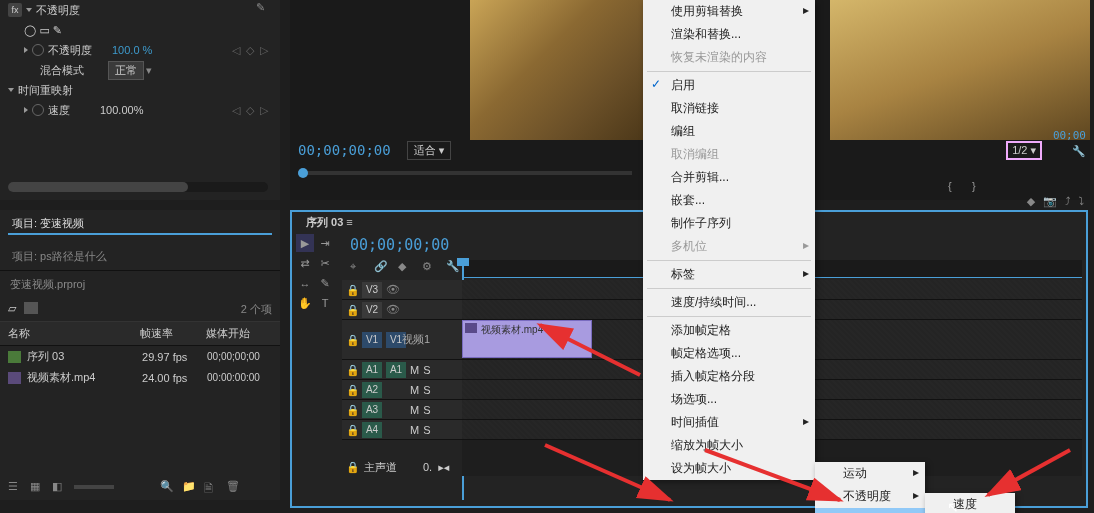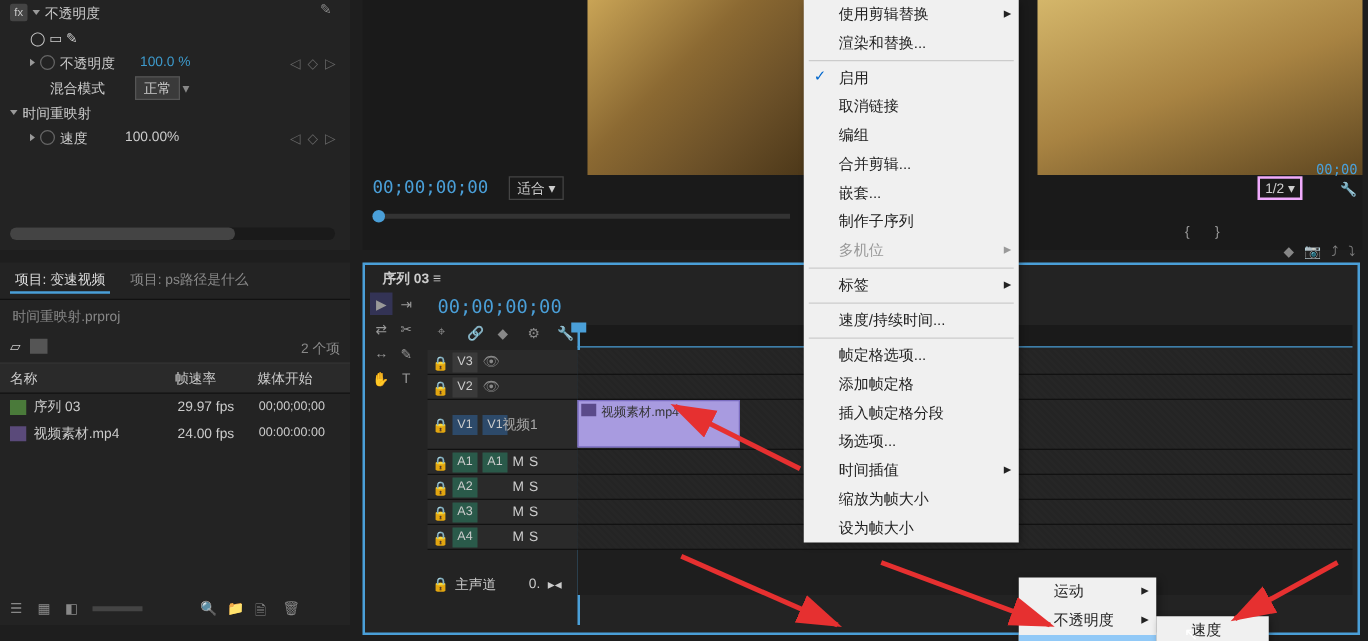--- a/index.html
+++ b/index.html
@@ -32,21 +32,21 @@
 .fit-select { color:#ccc; padding:1px 6px; border:1px solid #444; margin-left:8px; }
 .monitor-slider { position:absolute; left:0; bottom:20px; width:350px; height:14px; padding:0 8px; }
 .slider-track { width:100%; height:4px; background:#333; position:relative; top:5px; }
 .slider-head { position:absolute; left:8px; top:2px; width:10px; height:10px; background:#4a9fd8; border-radius:50%; }
 .transport { position:absolute; bottom:2px; right:100px; display:flex; gap:6px; }
 .transport-btn { width:18px; height:18px; color:#999; }
 .zoom-sel { position:absolute; right:48px; bottom:40px; color:#ccc; padding:1px 4px; border:2px solid #f0abfc; }
 
 
 .project-panel { position:absolute; left:0; top:210px; width:280px; height:290px; background:#232323; }
-.project-tabs { display:flex; gap:12px; padding:4px 8px; border-bottom:1px solid #111; }
+.project-tabs { display:flex; gap:12px; padding:4px 8px; border-bottom:1px solid #111;flex-direction:column; }
 .project-tab { color:#888; padding:2px 4px; }
 .project-tab.active { color:#ddd; border-bottom:2px solid #4a9fd8; }
 .project-name { padding:6px 10px; color:#888; }
 .project-bar { display:flex; padding:4px 8px; gap:8px; }
 .bin-icon { width:14px; height:12px; background:#555; }
 .item-count { margin-left:auto; color:#888; }
 .project-header { display:flex; padding:4px 8px; border-top:1px solid #333; border-bottom:1px solid #111; background:#2a2a2a; }
 .col-name { width:140px; }
 .col-fps { width:70px; }
 .col-start { width:70px; }
@@ -184,21 +184,21 @@
   <span>📷</span>
   <span>⤴</span>
   <span>⤵</span>
 </div>
 
 <div class="project-panel">
   <div class="project-tabs">
     <span class="project-tab active">项目: 变速视频</span>
     <span class="project-tab">项目: ps路径是什么</span>
   </div>
-  <div class="project-name">时间重映射.prproj</div>
+  <div class="project-name">变速视频.prproj</div>
   <div class="project-bar">
     <span>▱</span>
     <span class="bin-icon"></span>
     <span class="item-count">2 个项</span>
   </div>
   <div class="project-header">
     <span class="col-name">名称</span>
     <span class="col-fps">帧速率</span>
     <span class="col-start">媒体开始</span>
   </div>
@@ -322,35 +322,37 @@
     <span class="track-lock">🔒</span>
     <span>主声道</span>
     <span style="margin-left:20px">0.</span>
     <span>▸◂</span>
   </div>
 </div>
 
 <div class="context-menu">
   <div class="menu-item"><span>使用剪辑替换</span><span class="menu-arrow">▸</span></div>
   <div class="menu-item">渲染和替换...</div>
+  <div class="menu-item disabled">恢复未渲染的内容</div>
   <div class="menu-sep"></div>
   <div class="menu-item"><span class="menu-check">✓</span><span>启用</span></div>
   <div class="menu-item">取消链接</div>
   <div class="menu-item">编组</div>
+  <div class="menu-item disabled">取消编组</div>
   <div class="menu-item">合并剪辑...</div>
   <div class="menu-item">嵌套...</div>
   <div class="menu-item">制作子序列</div>
   <div class="menu-item disabled"><span>多机位</span><span class="menu-arrow">▸</span></div>
   <div class="menu-sep"></div>
   <div class="menu-item"><span>标签</span><span class="menu-arrow">▸</span></div>
   <div class="menu-sep"></div>
   <div class="menu-item">速度/持续时间...</div>
   <div class="menu-sep"></div>
+  <div class="menu-item">添加帧定格</div>
   <div class="menu-item">帧定格选项...</div>
-  <div class="menu-item">添加帧定格</div>
   <div class="menu-item">插入帧定格分段</div>
   <div class="menu-item">场选项...</div>
   <div class="menu-item"><span>时间插值</span><span class="menu-arrow">▸</span></div>
   <div class="menu-item">缩放为帧大小</div>
   <div class="menu-item">设为帧大小</div>
 
 </div>
 
 <div class="submenu1">
   <div class="menu-item"><span>运动</span><span class="menu-arrow">▸</span></div>

